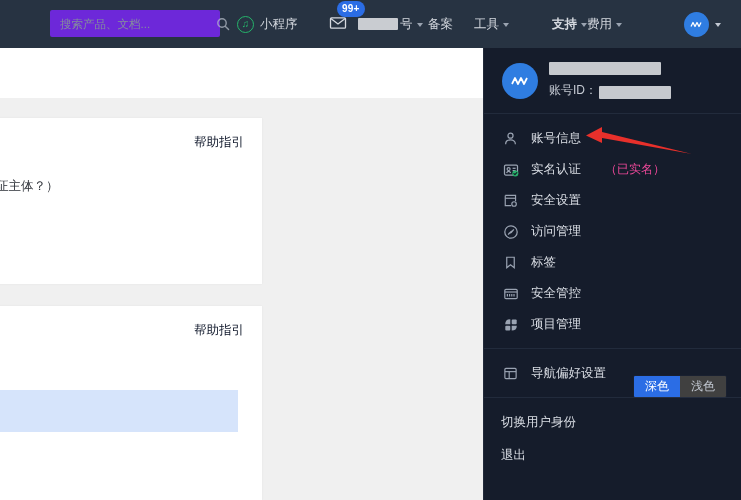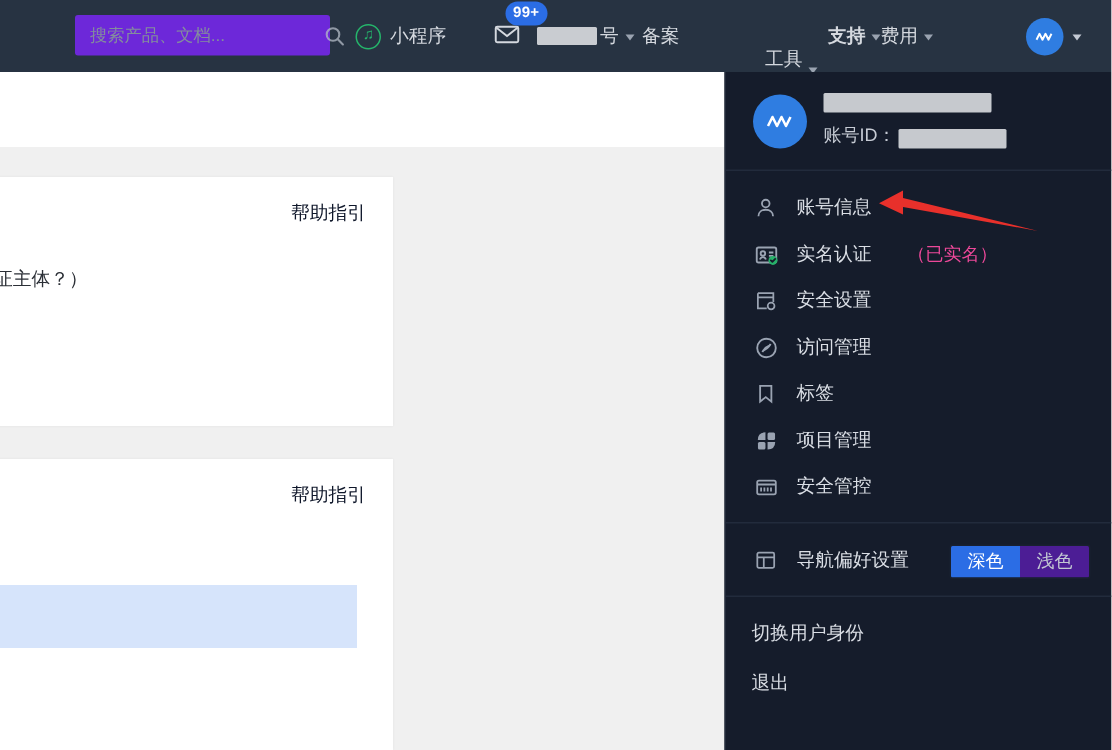--- a/index.html
+++ b/index.html
@@ -120,28 +120,28 @@
   .dd-ico svg{display:block;}
   .tag-green{color:#ec4899;font-size:12px;margin-left:24px;}
 
   .dd-sep{height:1px;background:#222b3c;margin:8px 0;}
 
   .pref-row{
     display:flex;align-items:center;height:32px;padding-left:18px;
     color:#dadee5;font-size:12.5px;position:relative;
   }
   .seg{
-    position:absolute;right:14px;top:6px;display:flex;
+    position:absolute;right:14px;top:18px;display:flex;
     border:1px solid #38415420;border-radius:2px;overflow:hidden;
   }
   .seg>div{
     font-size:12px;padding:4px 11px;cursor:pointer;line-height:13px;
   }
   .seg .on{background:#2b6de5;color:#fff;}
-  .seg .off{background:#4c1d95;color:#c2c8d2;}
+  .seg .off{background:#404040;color:#c2c8d2;}
 
   .dd-plain{
     display:flex;align-items:center;height:33px;padding-left:17px;
     color:#dadee5;font-size:12.5px;cursor:pointer;
   }
 
   
   #arrow{position:absolute;left:580px;top:126px;width:120px;height:34px;pointer-events:none;}
 </style>
 </head>
@@ -177,21 +177,21 @@
   <div class="nav-item" style="left:358px;">
     <span class="redact" style="width:40px;"></span>
     <span style="margin-left:2px;">号</span>
     <i class="chev"></i>
   </div>
 
   <div class="nav-item" style="left:428px;">
     <span>备案</span>
   </div>
 
-  <div class="nav-item" style="left:510px;align-items:flex-end;">
+  <div class="nav-item" style="left:474px;">
     <span>工具</span>
     <i class="chev"></i>
   </div>
 
   <div class="nav-item" style="left:552px;font-weight:bold;">
     <span>支持</span>
     <i class="chev"></i>
   </div>
 
   <div class="nav-item" style="left:587px;">
@@ -295,43 +295,43 @@
       <span class="dd-ico">
         <svg width="15" height="15" viewBox="0 0 16 16" fill="none" stroke="#9aa3b2" stroke-width="1.3">
           <path d="M4 2.4h8v11.2L8 10.4 4 13.6z"></path>
         </svg>
       </span>
       <span>标签</span>
     </div>
 
     <div class="dd-item">
       <span class="dd-ico">
-        <svg width="16" height="16" viewBox="0 0 16 16" fill="#9aa3b2">
-          <path d="M7.3 2.2 L7.3 7.3 L2.2 7.3 Q2.2 2.2 7.3 2.2 Z"></path>
-          <rect x="8.7" y="2.4" width="5" height="4.9" rx="1"></rect>
-          <rect x="2.3" y="8.7" width="5" height="4.9" rx="1"></rect>
-          <path d="M8.7 8.7 L13.8 8.7 Q13.8 13.6 8.7 13.6 Z"></path>
-        </svg>
-      </span>
-      <span>项目管理</span>
-    </div>
-
-    <div class="dd-item">
-      <span class="dd-ico">
         <svg width="16" height="16" viewBox="0 0 16 16" fill="none" stroke="#9aa3b2" stroke-width="1.2">
           <rect x="1.8" y="3.4" width="12.4" height="9.2" rx="1.2"></rect>
           <line x1="1.8" y1="6" x2="14.2" y2="6"></line>
           <line x1="4.4" y1="8" x2="4.4" y2="10.6"></line>
           <line x1="6.6" y1="8" x2="6.6" y2="10.6"></line>
           <line x1="8.8" y1="8" x2="8.8" y2="10.6"></line>
           <line x1="11" y1="8" x2="11" y2="10.6"></line>
         </svg>
       </span>
       <span>安全管控</span>
     </div>
+
+    <div class="dd-item">
+      <span class="dd-ico">
+        <svg width="16" height="16" viewBox="0 0 16 16" fill="#9aa3b2">
+          <path d="M7.3 2.2 L7.3 7.3 L2.2 7.3 Q2.2 2.2 7.3 2.2 Z"></path>
+          <rect x="8.7" y="2.4" width="5" height="4.9" rx="1"></rect>
+          <rect x="2.3" y="8.7" width="5" height="4.9" rx="1"></rect>
+          <path d="M8.7 8.7 L13.8 8.7 Q13.8 13.6 8.7 13.6 Z"></path>
+        </svg>
+      </span>
+      <span>项目管理</span>
+    </div>
   </div>
 
   <div class="dd-sep"></div>
 
   <div class="pref-row">
     <span class="dd-ico">
       <svg width="15" height="15" viewBox="0 0 16 16" fill="none" stroke="#9aa3b2" stroke-width="1.25">
         <rect x="2" y="2.6" width="12" height="10.8" rx="1.1"></rect>
         <line x1="2" y1="6" x2="14" y2="6"></line>
           <line x1="6.6" y1="6" x2="6.6" y2="13.4"></line>

